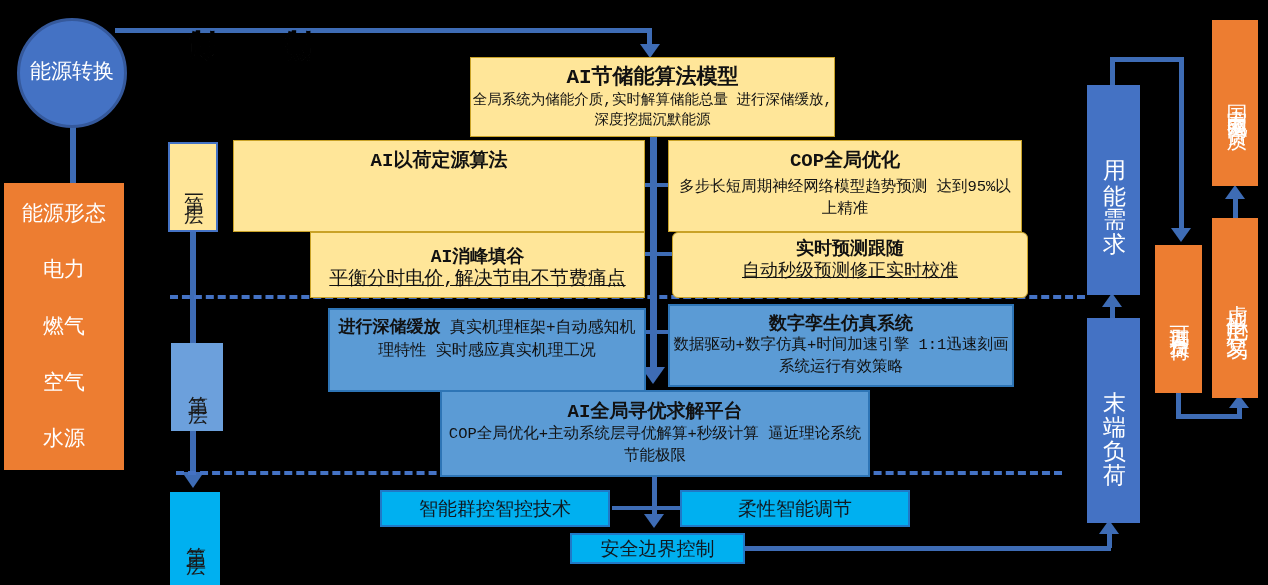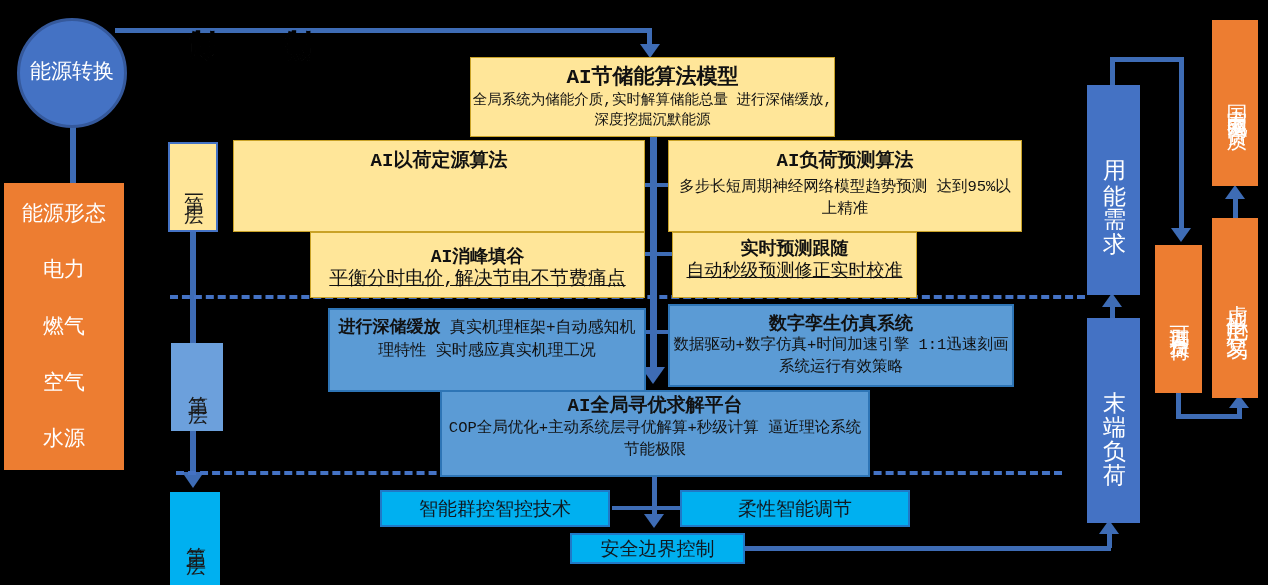--- a/index.html
+++ b/index.html
@@ -121,46 +121,46 @@
   <div class="abs yellowbox" style="left:470px;top:57px;width:365px;height:80px;padding-top:4px;">
     <div class="boxtitle" style="font-size:21px;">AI节储能算法模型</div>
     <div class="boxbody" style="font-size:14.5px;">全局系统为储能介质,实时解算储能总量 进行深储缓放,深度挖掘沉默能源</div>
   </div>
 
   <div class="abs yellowbox" style="left:233px;top:140px;width:412px;height:92px;padding-top:6px;">
     <div class="boxtitle" style="font-size:19px;">AI以荷定源算法</div>
   </div>
 
   <div class="abs yellowbox" style="left:668px;top:140px;width:354px;height:92px;padding-top:6px;">
-    <div class="boxtitle" style="font-size:19px;">AI负荷预测算法</div>
+    <div class="boxtitle" style="font-size:19px;">COP全局优化</div>
     <div class="boxbody" style="font-size:15.5px;padding:4px 10px 0 10px;">多步长短周期神经网络模型趋势预测 达到95%以上精准</div>
   </div>
 
   <div class="abs yellowbox" style="left:310px;top:232px;width:335px;height:66px;padding-top:11px;">
     <div class="boxtitle" style="font-size:18px;">AI消峰填谷</div>
     <div class="boxbody u" style="font-size:19px;line-height:1.25;">平衡分时电价,解决节电不节费痛点</div>
   </div>
 
-  <div class="abs yellowbox" style="left:672px;top:232px;width:245px;height:66px;padding-top:3px;">
+  <div class="abs yellowbox" style="left:672px;top:232px;width:356px;height:66px;padding-top:3px;border-radius:6px;">
     <div class="boxtitle" style="font-size:18px;">实时预测跟随</div>
     <div class="boxbody u" style="font-size:18px;line-height:1.3;">自动秒级预测修正实时校准</div>
   </div>
 
   <div class="abs bluebox" style="left:328px;top:308px;width:318px;height:84px;padding:6px 8px;">
     <div class="boxbody" style="font-size:16px;">
       <span class="boxtitle" style="font-size:17px;">进行深储缓放</span><span> 真实机理框架+自动感知机理特性 实时感应真实机理工况</span>
     </div>
   </div>
 
   <div class="abs bluebox" style="left:668px;top:304px;width:346px;height:83px;padding-top:5px;">
     <div class="boxtitle" style="font-size:18px;">数字孪生仿真系统</div>
     <div class="boxbody" style="font-size:15.5px;">数据驱动+数字仿真+时间加速引擎 1:1迅速刻画系统运行有效策略</div>
   </div>
 
-  <div class="abs bluebox" style="left:440px;top:390px;width:430px;height:87px;">
+  <div class="abs bluebox" style="left:440px;top:390px;width:430px;height:87px;padding-top:6px;">
     <div class="boxtitle" style="font-size:19px;">AI全局寻优求解平台</div>
     <div class="boxbody" style="font-size:15.5px;">COP全局优化+主动系统层寻优解算+秒级计算 逼近理论系统节能极限</div>
   </div>
 
   <div class="abs cyanbox" style="left:380px;top:490px;width:230px;height:37px;">
     <span>智能群控智控技术</span>
   </div>
   <div class="abs cyanbox" style="left:680px;top:490px;width:230px;height:37px;">
     <span>柔性智能调节</span>
   </div>

